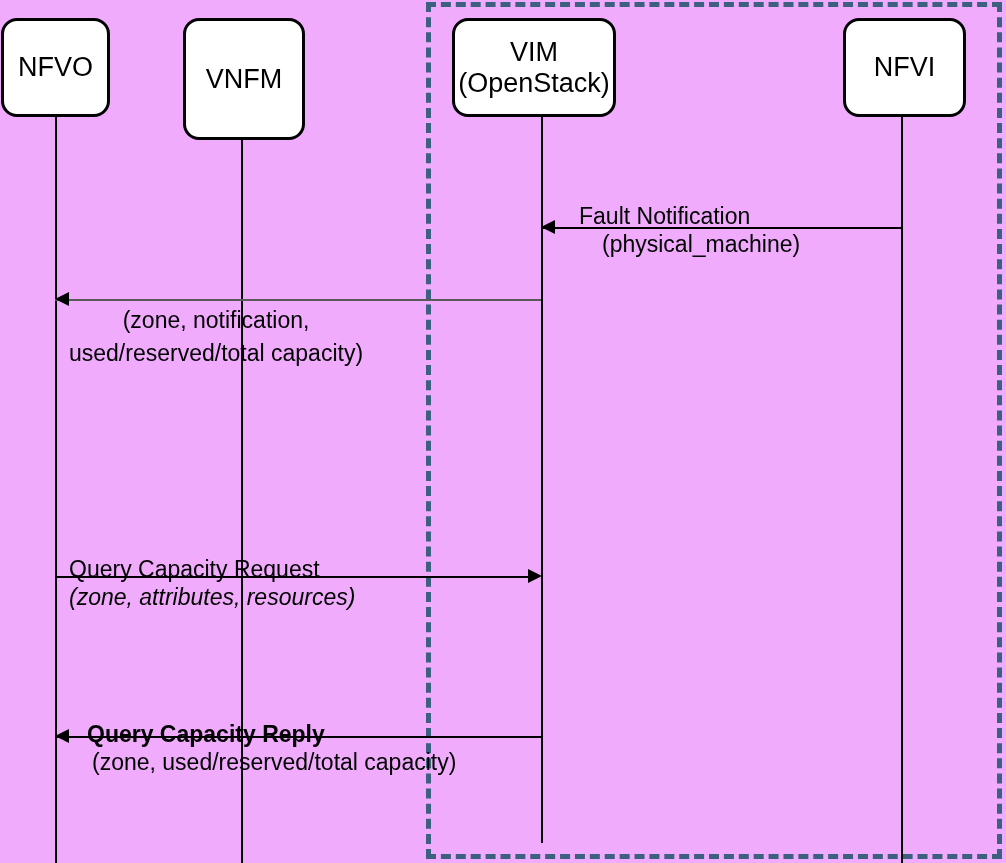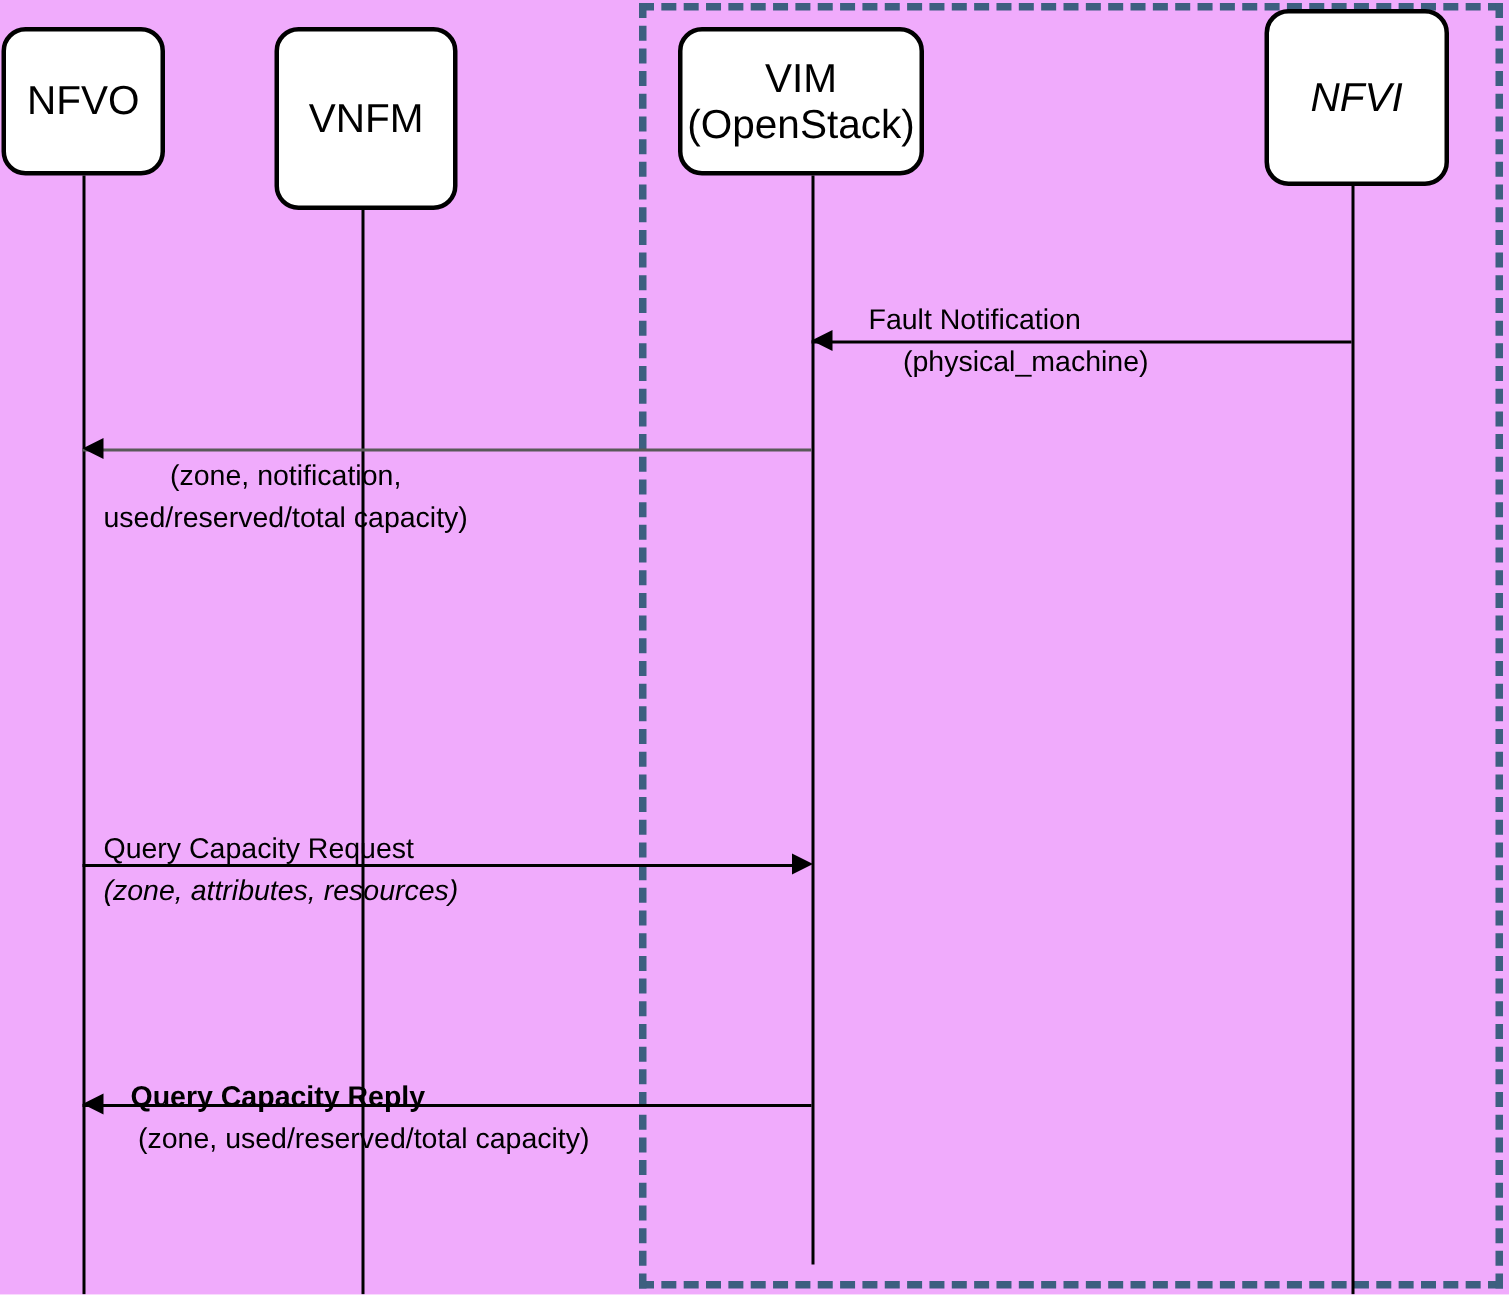--- a/index.html
+++ b/index.html
@@ -69,21 +69,21 @@
     border-right: 14px solid #000000;
   }
   .arrow-head.right {
     border-top: 7px solid transparent;
     border-bottom: 7px solid transparent;
     border-left: 14px solid #000000;
   }
   
   .msg-text {
     position: absolute;
-    font-size: 19px;
+    font-size: 23px;
     color: #000000;
     white-space: pre;
     line-height: 1.45;
     z-index: 5;
   }
 </style>
 </head>
 <body>
 
 <div id="diagram-root">
@@ -101,21 +101,21 @@
 
   <div class="actor-box" style="left:183px; top:18px; width:122px; height:122px;">
     <span class="actor-label">VNFM</span>
   </div>
 
   <div class="actor-box" style="left:452px; top:18px; width:164px; height:99px;">
     <span class="actor-label">VIM
 (OpenStack)</span>
   </div>
 
-  <div class="actor-box" style="left:843px; top:6px; width:123px; height:118px;font-style:italic;">
+  <div class="actor-box" style="left:843px; top:18px; width:123px; height:99px;">
     <span class="actor-label">NFVI</span>
   </div>
 
   <div class="msg-line" style="left:541px; top:227px; width:360px; border-top:2px solid #000000;"></div>
   <div class="arrow-head left" style="left:541px; top:220px;"></div>
   <div class="msg-text" style="left:579px; top:200px;">Fault Notification</div>
   <div class="msg-text" style="left:602px; top:228px;">(physical_machine)</div>
 
   <div class="msg-line" style="left:55px; top:299px; width:486px; border-top:2px solid #595959;"></div>
   <div class="arrow-head left" style="left:55px; top:292px; border-right-color:#000000;"></div>

